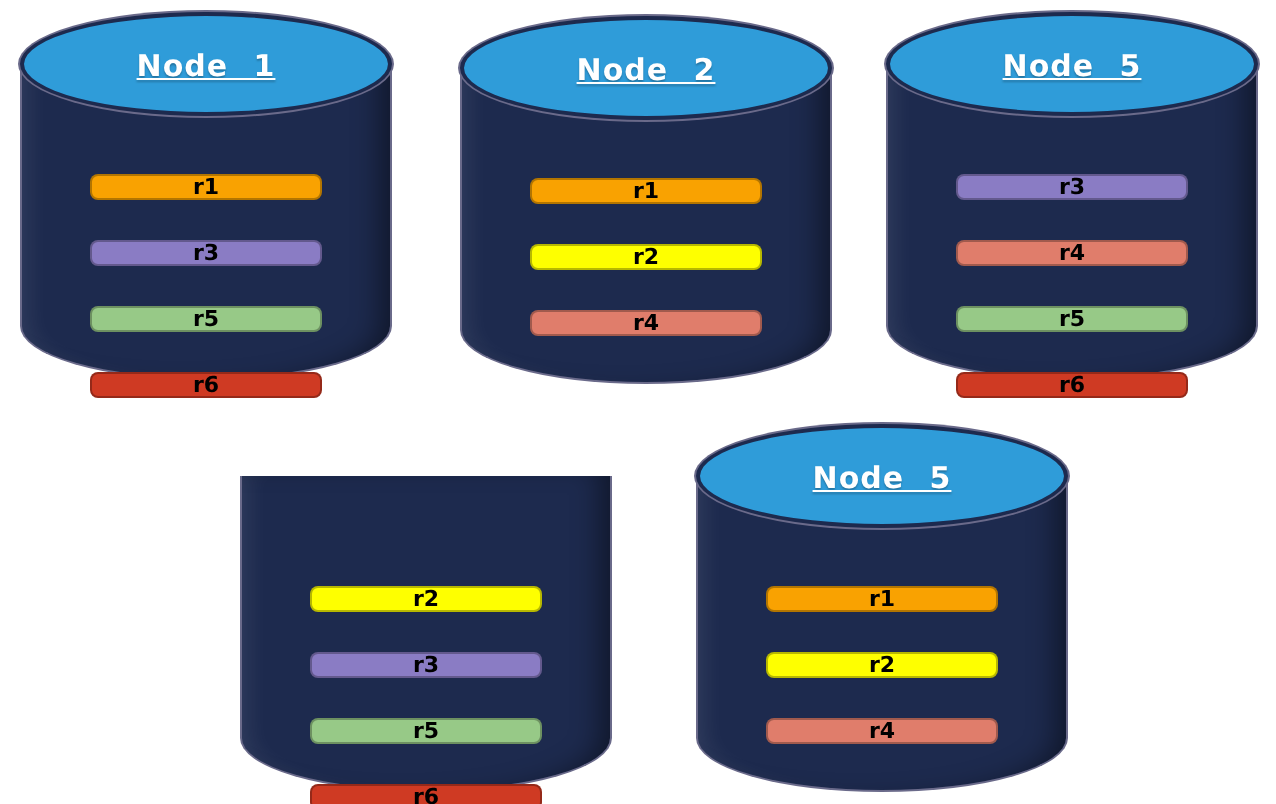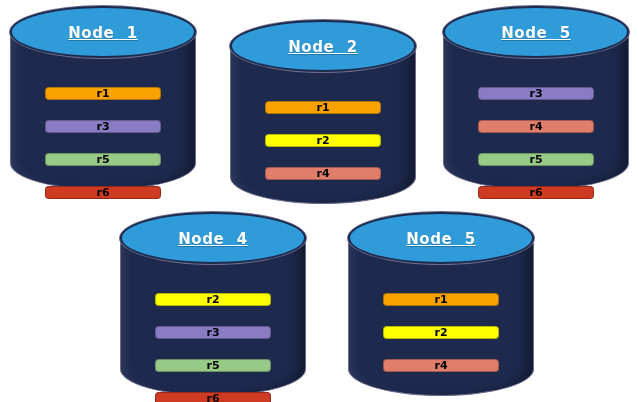--- a/index.html
+++ b/index.html
@@ -6,21 +6,21 @@
   body{
     width:638px;height:402px;overflow:hidden;
     font-family:"DejaVu Sans","Liberation Sans",sans-serif;
   }
   .canvas{
     position:relative;width:638px;height:402px;
     background:var(--bg,#ffffff);
   }
   .node{position:absolute;width:186px;height:184px;}
   .n1{left:10px;top:6px;}
-  .n2{left:230px;top:20px;}
+  .n2{left:230px;top:8px;}
   .n3{left:443px;top:6px;}
   .n4{left:120px;top:212px;}
   .n5{left:348px;top:212px;text-align:center;}
   .cyl-body{
     position:absolute;left:0;top:26px;width:100%;height:158px;
     background:var(--body,#1d2a4e);
     border:1px solid var(--outline,#5a5a7a);
     border-top:none;
     border-radius:0 0 50% 50% / 0 0 27px 27px;
     box-sizing:border-box;
@@ -114,23 +114,20 @@
         <div class="bar" style="background: rgb(151, 201, 135);">
           <span>r5</span>
         </div>
         <div class="bar" style="background: rgb(207, 58, 35);">
           <span>r6</span>
         </div>
       </div>
     </div>
     <div class="node n4">
       <div class="cyl-body"></div>
-      <div class="cyl-top">
-        <span class="node-title">Node 4</span>
-      </div>
       <div class="bars">
         <div class="bar" style="background: rgb(254, 255, 0);">
           <span>r2</span>
         </div>
         <div class="bar" style="background: rgb(138, 124, 196);">
           <span>r3</span>
         </div>
         <div class="bar" style="background: rgb(151, 201, 135);">
           <span>r5</span>
         </div>

